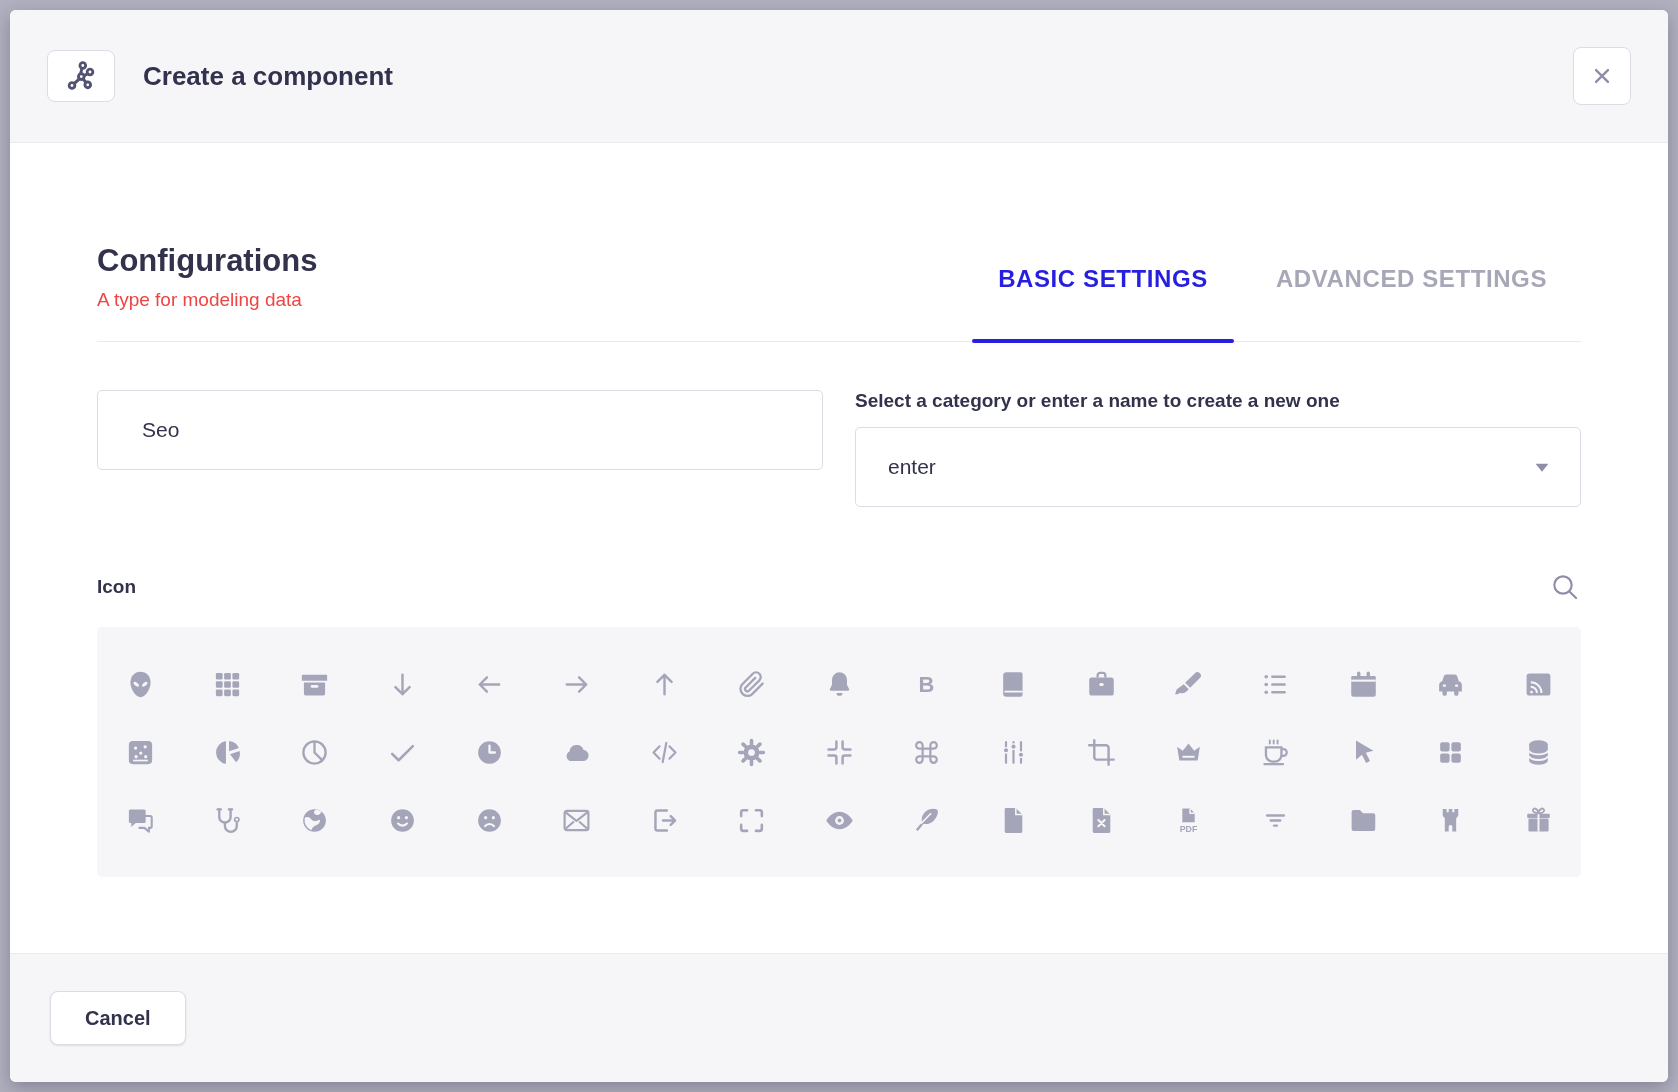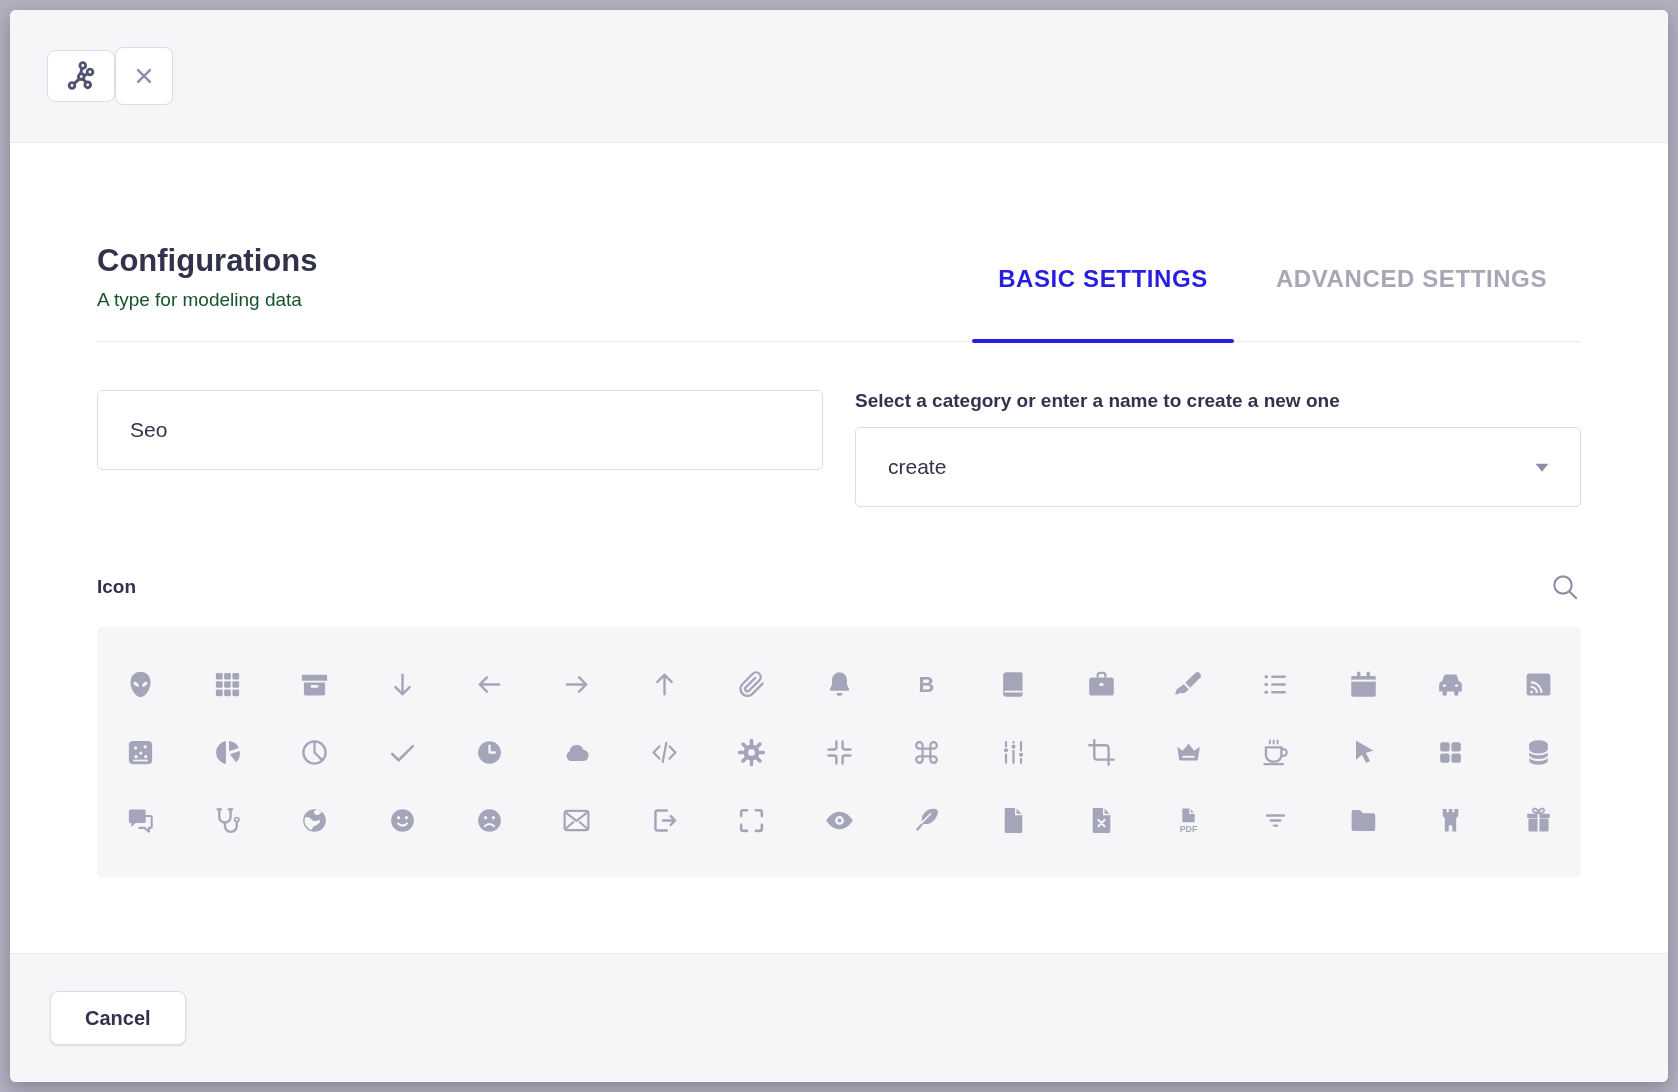--- a/index.html
+++ b/index.html
@@ -34,37 +34,37 @@
   }
   .close-btn svg { width:26px; height:26px; }
   
   .modal-body { flex:1; background:#fff; padding:0 87px; }
   .section-row {
     margin-top:100px; display:flex; justify-content:space-between;
     align-items:flex-end; border-bottom:1px solid #eaeaef;
   }
   .section-head { padding-bottom:30px; }
   .section-head h1 { margin:0; font-size:31px; color:#32324d; }
-  .section-head p { margin:10px 0 0; font-size:19px; color:#14532d; }
+  .section-head p { margin:10px 0 0; font-size:19px; color:#ef4444; }
   .tabs { display:flex; }
   .tab {
     position:relative; padding:0 34px 48px; font-size:24px; font-weight:bold;
     letter-spacing:.6px; color:#a7a7b8; cursor:pointer;
   }
   .tab.active { color:#271fe0; }
   .tab.active::after {
     content:""; position:absolute; left:8px; right:8px; bottom:-2px;
     height:4px; background:#271fe0; border-radius:2px;
   }
   
   .form-row { margin-top:48px; display:grid; grid-template-columns:1fr 1fr; gap:32px; }
   .field-label { font-size:19px; font-weight:bold; color:#32324d; display:block; margin-bottom:15px; }
   .text-input {
     width:100%; height:80px; border:1px solid #dcdce4; border-radius:5px;
-    padding:0 32px; font-size:21px; color:#32324d; font-family:inherit; background:#fff;
+    padding:0 44px; font-size:21px; color:#32324d; font-family:inherit; background:#fff;
   }
   .select-box {
     height:80px; border:1px solid #dcdce4; border-radius:5px;
     padding:0 24px 0 32px; display:flex; align-items:center; justify-content:space-between;
     font-size:21px; color:#32324d; cursor:pointer; background:#fff;
   }
   .select-box svg { width:28px; height:28px; color:#8e8ea9; }
   
   .icon-section { margin-top:64px; }
   .icon-head { display:flex; justify-content:space-between; align-items:center; }
@@ -106,20 +106,21 @@
         </g>
         <g fill="#ffffff" stroke="#525272" stroke-width="1.9">
           <circle cx="13.2" cy="5" r="1.9"></circle>
             <circle cx="18" cy="9.3" r="1.9"></circle>
           <circle cx="12.2" cy="12.4" r="1.9"></circle>
             <circle cx="6" cy="18.3" r="1.9"></circle>
           <circle cx="16.5" cy="17.9" r="1.9"></circle>
         </g>
       </svg>
     </div>
+    <h2 class="modal-title">Create a component</h2>
     <button class="close-btn">
       <svg viewBox="0 0 24 24">
         <path d="M6.5 6.5l11 11m0-11l-11 11" stroke="currentColor" stroke-width="2.2" stroke-linecap="round" fill="none"></path>
       </svg>
     </button>
   </div>
 
   <div class="modal-body">
 
     <div class="section-row">
@@ -133,21 +134,21 @@
       </div>
     </div>
 
     <div class="form-row">
       <div>
         <input class="text-input" type="text" value="Seo" style="">
       </div>
       <div>
         <label class="field-label">Select a category or enter a name to create a new one</label>
         <div class="select-box">
-          <span>create</span>
+          <span>enter</span>
           <svg viewBox="0 0 24 24">
             <path fill="currentColor" d="M6.5 9.2h11L12 16z"></path>
           </svg>
         </div>
       </div>
     </div>
 
     <div class="icon-section">
       <div class="icon-head">
         <span class="field-label">Icon</span>

